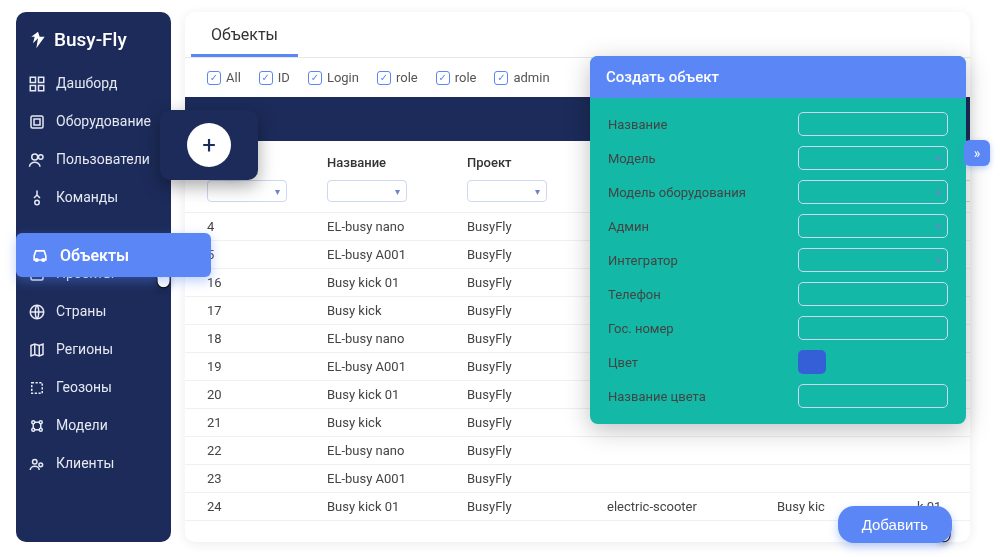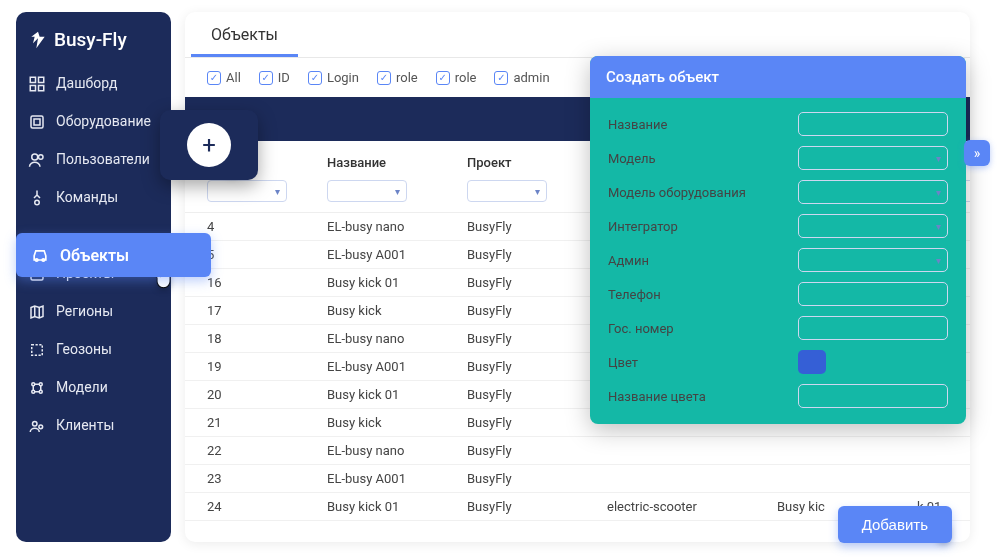--- a/index.html
+++ b/index.html
@@ -179,21 +179,21 @@
       display:flex;align-items:center;justify-content:flex-end;padding:0 6px;
     }
     .form-row .fld.select::after{content:"▾";font-size:10px;color:#6c84c7;}
     .color-swatch {
       width:28px;height:24px;background:#355fd6;border-radius:5px;margin-right:122px;
     }
     .submit-btn {
       position:absolute;
       right:48px;bottom:14px;
       background:#5a86f6;color:#fff;border:none;
-      padding:10px 24px;border-radius:6px;font-size:15px;
+      padding:10px 24px;border-radius:16px;font-size:15px;
       box-shadow:0 4px 10px rgba(90,134,246,.4);
       z-index:50;
       margin-top:36px;
     }
   </style>
 </head>
 <body>
 
 <div class="sidebar">
   <div class="logo">
@@ -249,20 +249,29 @@
       <span></span>
   </div>
   <div class="nav-item">
     <span class="nav-icon">
         <svg viewBox="0 0 24 24" stroke="#e6e9f2" fill="none" stroke-width="2">
           <rect x="4" y="6" width="16" height="14" rx="2"></rect>
           <path d="M8 6V4h8v2"></path>
         </svg>
       </span>
     <span>Проекты</span>
+  </div>
+  <div class="nav-item">
+    <span class="nav-icon">
+        <svg viewBox="0 0 24 24" stroke="#e6e9f2" fill="none" stroke-width="2">
+          <circle cx="12" cy="12" r="9"></circle>
+          <path d="M3 12h18M12 3c3 3 3 15 0 18M12 3c-3 3-3 15 0 18"></path>
+        </svg>
+      </span>
+    <span>Страны</span>
   </div>
   <div class="nav-item">
     <span class="nav-icon">
         <svg viewBox="0 0 24 24" stroke="#e6e9f2" fill="none" stroke-width="2">
           <path d="M4 6l5-2 6 2 5-2v14l-5 2-6-2-5 2z"></path>
           <path d="M9 4v14M15 6v14"></path>
         </svg>
       </span>
     <span>Регионы</span>
   </div>
@@ -480,25 +489,25 @@
       </div>
       <div class="form-row">
         <span>Модель</span>
         <span class="fld select"></span>
       </div>
       <div class="form-row">
         <span>Модель оборудования</span>
         <span class="fld select"></span>
       </div>
       <div class="form-row">
+        <span>Админ</span>
+        <span class="fld select"></span>
+      </div>
+      <div class="form-row">
         <span>Интегратор</span>
-        <span class="fld select"></span>
-      </div>
-      <div class="form-row">
-        <span>Админ</span>
         <span class="fld select"></span>
       </div>
       <div class="form-row">
         <span>Телефон</span>
         <span class="fld"></span>
       </div>
       <div class="form-row">
         <span>Гос. номер</span>
         <span class="fld"></span>
       </div>

